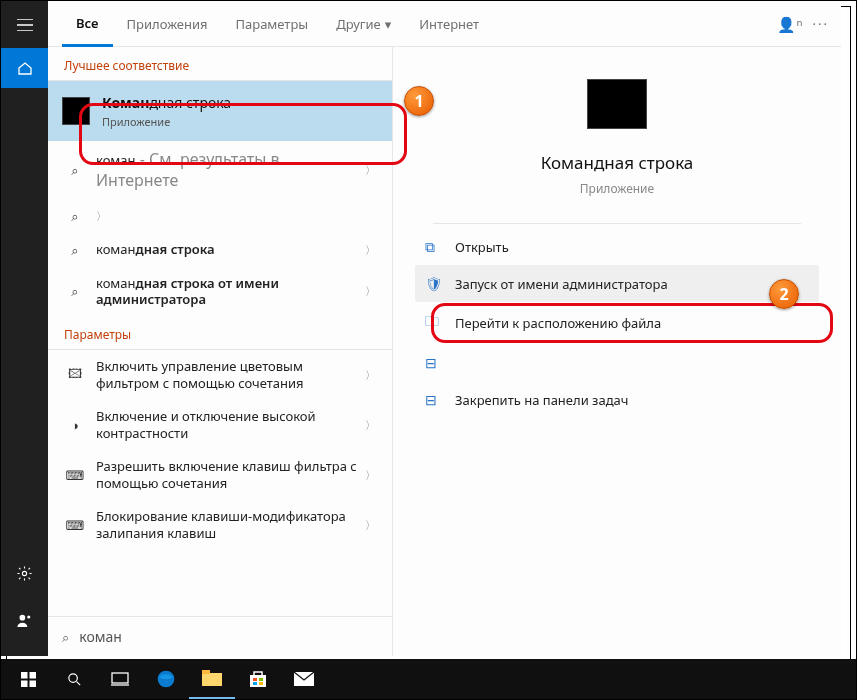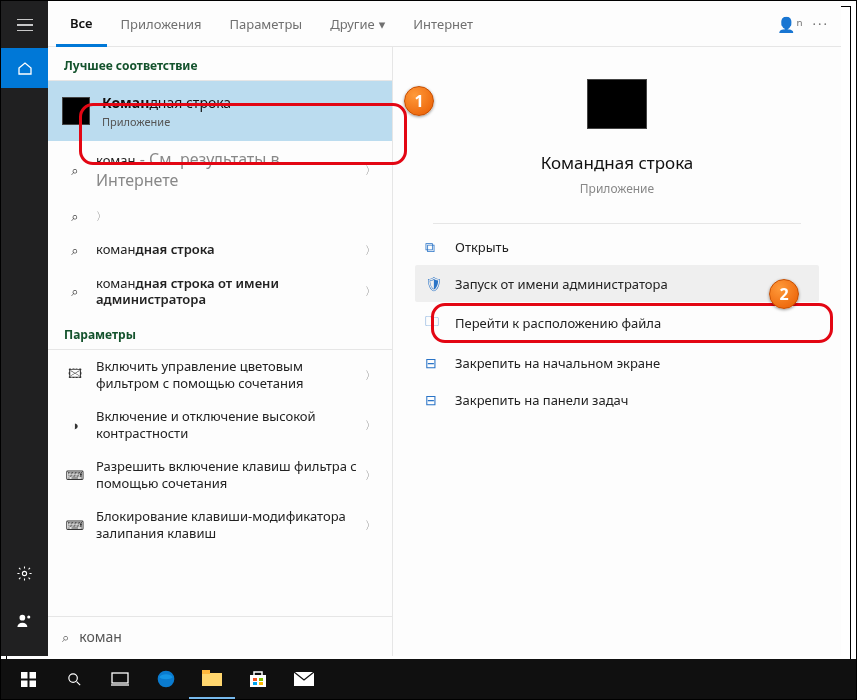--- a/index.html
+++ b/index.html
@@ -7,30 +7,30 @@
 
   .outer-frame { position: absolute; inset: 5px; border: 1px solid #000; }
 
   .left-rail { position: absolute; left: 0; top: 0; width: 47px; height: 655px; background: #202021; display: flex; flex-direction: column; }
   .left-rail .rail-btn { width: 47px; height: 47px; display: flex; align-items: center; justify-content: center; color: #fff; cursor: pointer; }
   .left-rail .spacer { flex: 1; }
   .left-rail .rail-home { background: #0078d7; width: 47px; height: 40px; display:flex; align-items:center; justify-content:center; }
 
   .search-panel { position: absolute; left: 47px; top: 0; width: 793px; height: 655px; background: #fdfdfd; display: flex; flex-direction: column; }
 
-  .tabs-row { height: 46px; border-bottom: 1px solid #e6e6e6; display: flex; align-items: center; padding: 0 12px 0 8px; font-size: 13px; color: #707070; }
+  .tabs-row { height: 46px; border-bottom: 1px solid #e6e6e6; display: flex; align-items: center; padding: 0 12px 0 14px; font-size: 13px; color: #707070; }
   .tab { padding: 0 14px; height: 100%; display: flex; align-items: center; cursor: pointer; }
   .tab.active { font-weight: 600; color: #111; border-bottom: 3px solid #0078d7; margin-bottom: -1px; }
   .tab .chev { margin-left: 4px; }
   .tabs-right { margin-left: auto; display: flex; align-items: center; gap: 10px; color: #707070; }
 
   .main-split { flex: 1; display: flex; overflow: hidden; }
 
   .results-col { width: 345px; border-right: 1px solid #e6e6e6; overflow-y: auto; display: flex; flex-direction: column; }
-  .section-title { font-size: 12px; font-weight: 700; color: #14532d; padding: 10px 16px 18px; }
+  .section-title { font-size: 12px; font-weight: 400; color: #c2410c; padding: 10px 16px 18px; }
   .section-title.with-line { border-bottom: 1px solid #e6e6e6; padding-bottom: 6px; }
 
   .best-match { display: flex; align-items: center; padding: 12px 14px; background: #bbdcef; cursor: pointer; }
   .best-match .thumb { width: 28px; height: 28px; background: #000; margin-right: 12px; border: 1px solid #444; }
   .best-match .txt .t1 { font-size: 14px; color: #111; }
   .best-match .txt .t2 { font-size: 11px; color: #555; margin-top: 2px; }
 
   .result-item { display: flex; align-items: center; padding: 8px 16px; cursor: pointer; font-size: 13px; color: #222; }
   .result-item .ico { width: 22px; display: flex; justify-content: center; font-size: 13px; color: #333; margin-right: 10px; flex-shrink: 0; }
   .result-item .txt { flex: 1; line-height: 1.3; }
@@ -186,21 +186,20 @@
         <div class="action highlight">
           <span class="aico">🛡</span>
           <span>Запуск от имени администратора</span>
         </div>
         <div class="action">
           <span class="aico">🗀</span>
           <span>Перейти к расположению файла</span>
         </div>
         <div class="action">
           <span class="aico">⊟</span>
-          <span>Закрепить на начальном экране</span>
         </div>
         <div class="action">
           <span class="aico">⊟</span>
           <span>Закрепить на панели задач</span>
         </div>
       </div>
     </div>
   </div>
 </div>
 

